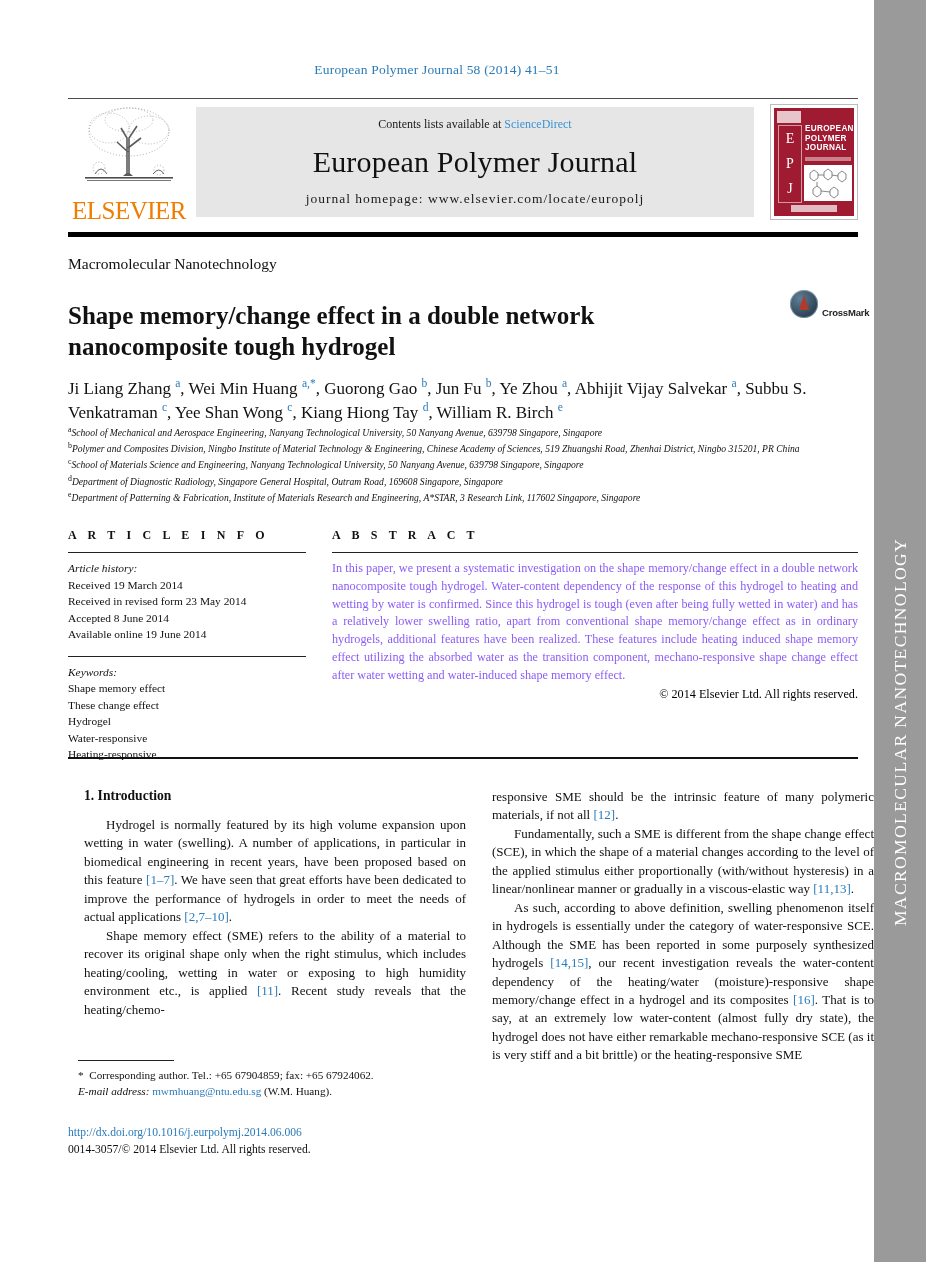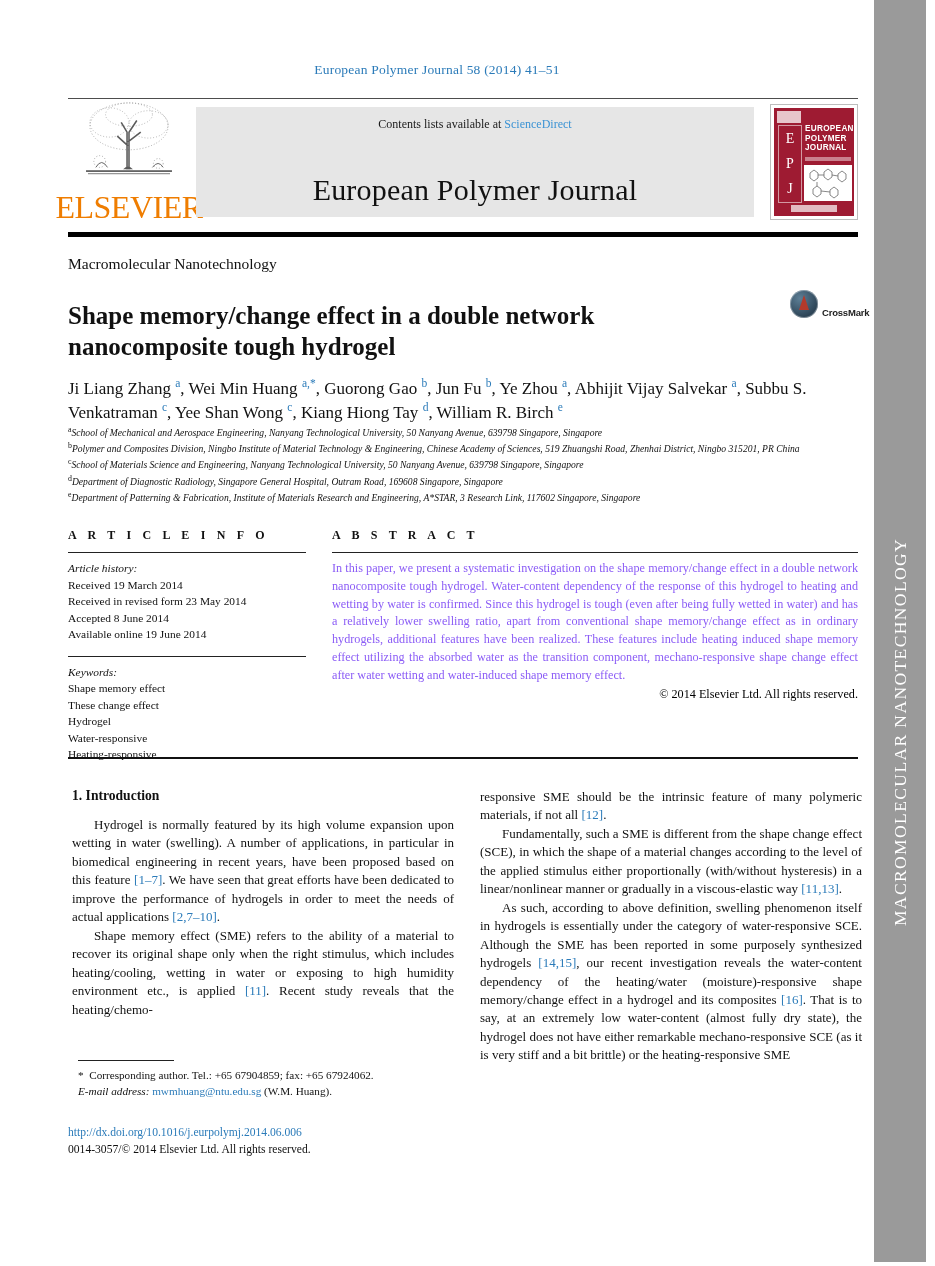--- a/index.html
+++ b/index.html
@@ -75,21 +75,21 @@
     flex-direction: column;
     align-items: center;
     justify-content: flex-end;
     padding-bottom: 2px;
     box-sizing: border-box;
   }
   .tree-svg { display: block; }
   .elsevier-word {
     font-family: "Liberation Serif", serif;
     color: #ef7d00;
-    font-size: 32px;
+    font-size: 25px;
     letter-spacing: -0.5px;
     line-height: 1;
     margin-top: 8px;
   }
   .mh-center {
     flex: 1 1 auto;
     background: #e6e6e6;
     margin: 8px 6px 8px 6px;
     display: flex;
     flex-direction: column;
@@ -336,21 +336,21 @@
     left: 68px;
     top: 757px;
     width: 790px;
     height: 2px;
     background: #111;
   }
 
   
   .body-cols {
     position: absolute;
-    left: 72px;
+    left: 84px;
     top: 788px;
     width: 790px;
     display: flex;
     gap: 26px;
   }
   .bcol { width: 382px; flex: 0 0 382px; }
   .h2 {
     font-size: 13.6px;
     font-weight: bold;
     margin: 0 0 12px 0;
@@ -432,20 +432,21 @@
         </g>
       </svg>
       <div class="elsevier-word">ELSEVIER</div>
     </div>
 
     <div class="mh-center">
       <div class="mh-contents">
         <span>Contents lists available at </span><span class="sd">ScienceDirect</span>
       </div>
       <div class="mh-journal">European Polymer Journal</div>
+      <div class="mh-homepage">journal homepage: www.elsevier.com/locate/europolj</div>
     </div>
 
     <div class="mh-cover">
       <div class="cover">
         <div class="cover-red"></div>
         <div class="cover-els"></div>
         <div class="cover-left-col">
           <span>E</span>
           <span>P</span>
           <span>J</span>

